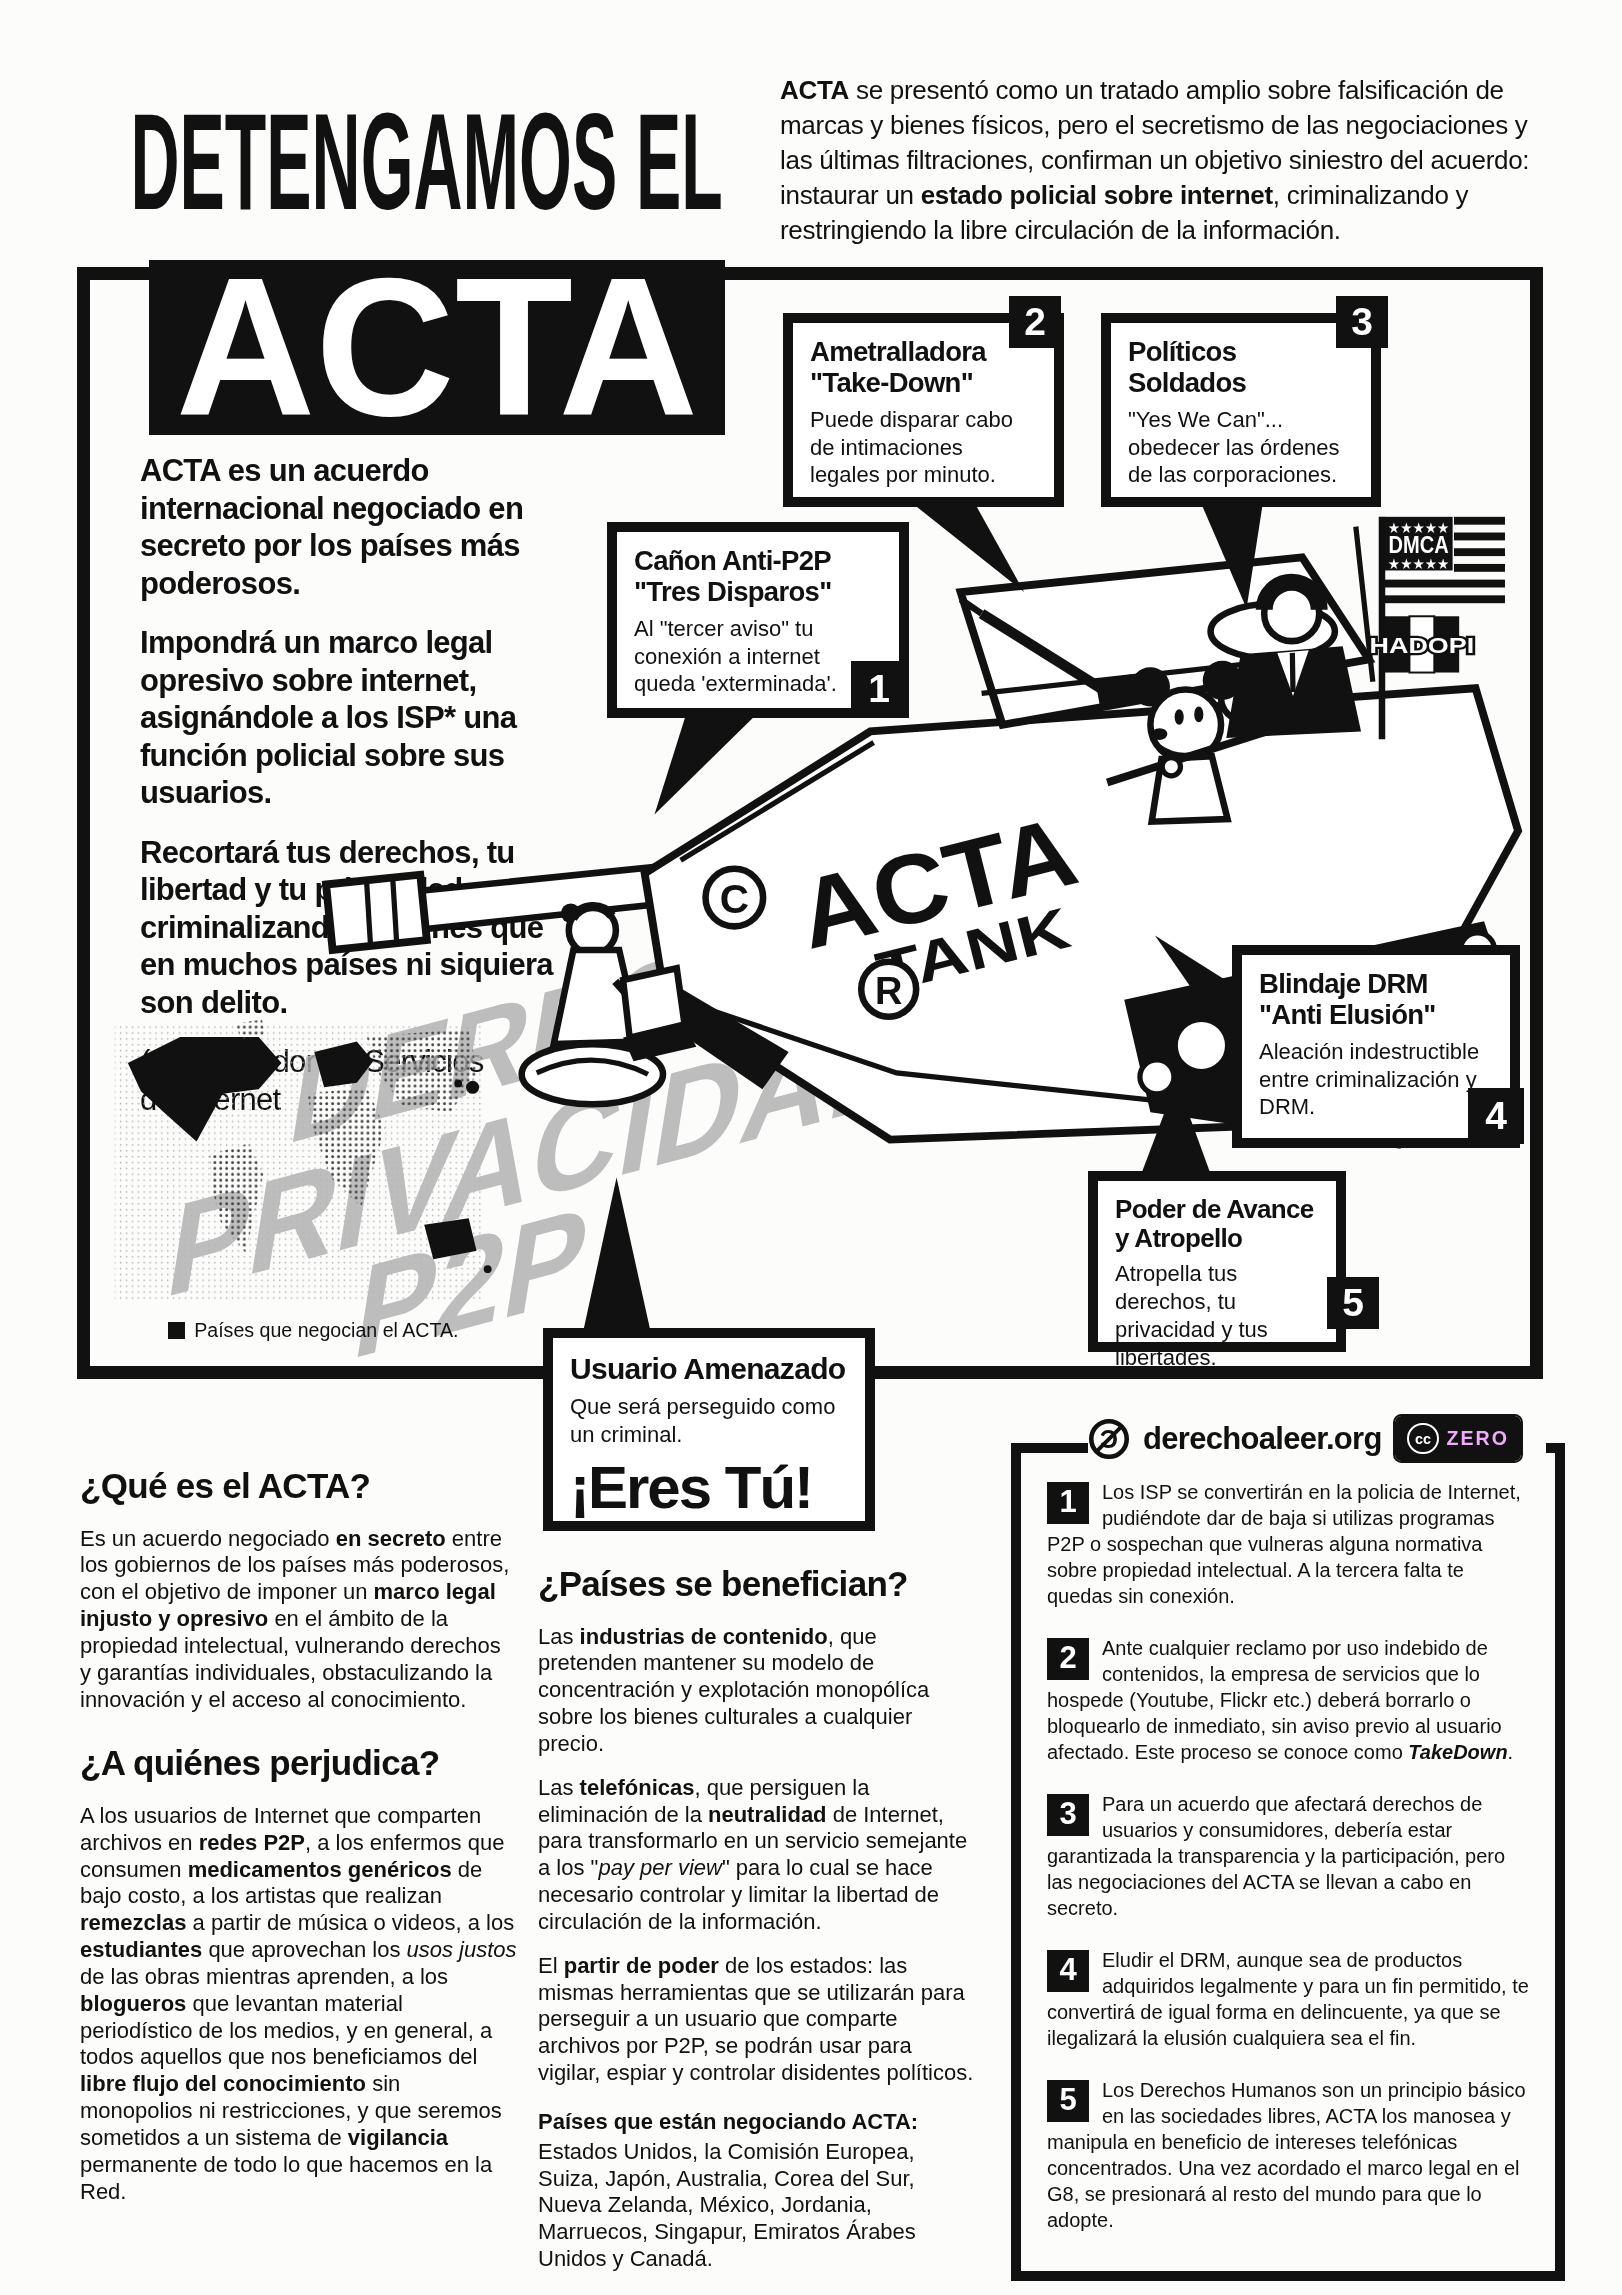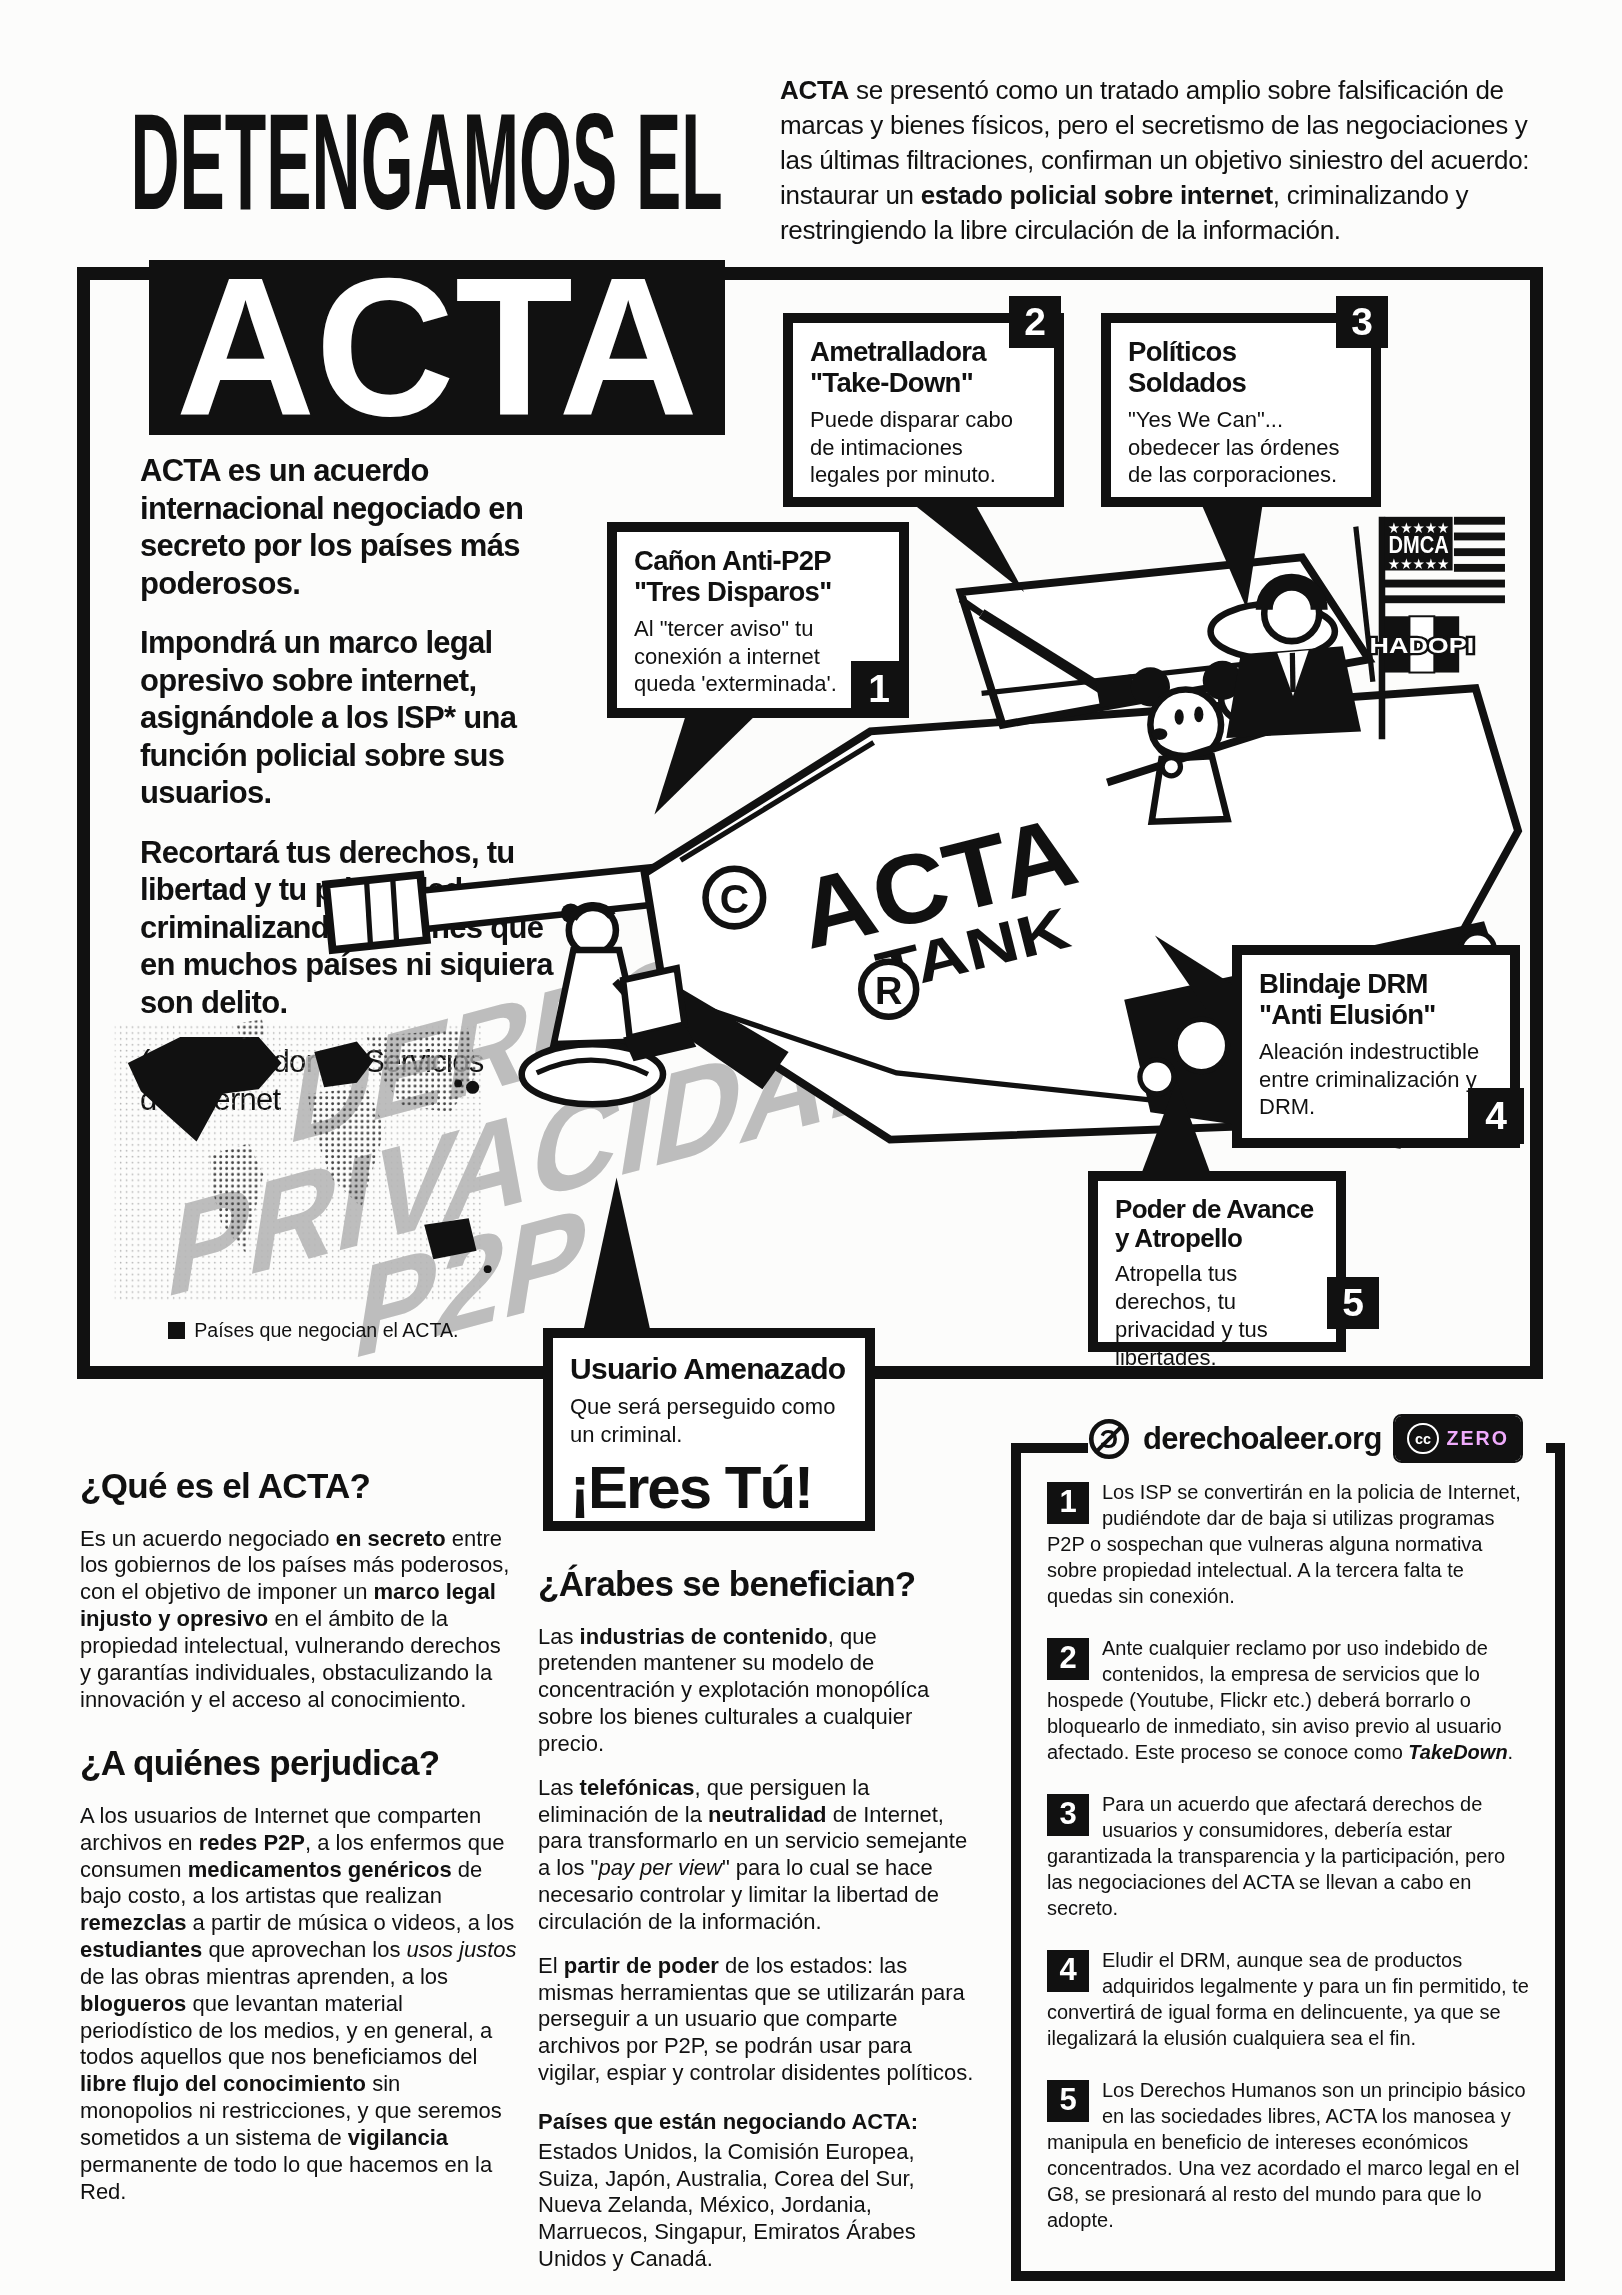--- a/index.html
+++ b/index.html
@@ -280,21 +280,21 @@
   </div>
 
   <div class="col" style="left:80px;top:1466px;width:437px;">
     <h2 class="col-h">¿Qué es el ACTA?</h2>
     <p class="body-t"><span>Es un acuerdo negociado </span><span style="font-weight: bold;">en secreto</span><span> entre los gobiernos de los países más poderosos, con el objetivo de imponer un </span><span style="font-weight: bold;">marco legal injusto y opresivo</span><span> en el ámbito de la propiedad intelectual, vulnerando derechos y garantías individuales, obstaculizando la innovación y el acceso al conocimiento.</span></p>
     <h2 class="col-h" style="margin-top:30px;">¿A quiénes perjudica?</h2>
     <p class="body-t"><span>A los usuarios de Internet que comparten archivos en </span><span style="font-weight: bold;">redes P2P</span><span>, a los enfermos que consumen </span><span style="font-weight: bold;">medicamentos genéricos</span><span> de bajo costo, a los artistas que realizan </span><span style="font-weight: bold;">remezclas</span><span> a partir de música o videos, a los </span><span style="font-weight: bold;">estudiantes</span><span> que aprovechan los </span><span style="font-style: italic;">usos justos</span><span> de las obras mientras aprenden, a los </span><span style="font-weight: bold;">blogueros</span><span> que levantan material periodístico de los medios, y en general, a todos aquellos que nos beneficiamos del </span><span style="font-weight: bold;">libre flujo del conocimiento</span><span> sin monopolios ni restricciones, y que seremos sometidos a un sistema de </span><span style="font-weight: bold;">vigilancia</span><span> permanente de todo lo que hacemos en la Red.</span></p>
   </div>
 
   <div class="col" style="left:538px;top:1564px;width:437px;">
-    <h2 class="col-h">¿Árabes se benefician?</h2>
+    <h2 class="col-h">¿Países se benefician?</h2>
     <p class="body-t"><span>Las </span><span style="font-weight: bold;">industrias de contenido</span><span>, que pretenden mantener su modelo de concentración y explotación monopólíca sobre los bienes culturales a cualquier precio.</span></p>
     <p class="body-t"><span>Las </span><span style="font-weight: bold;">telefónicas</span><span>, que persiguen la eliminación de la </span><span style="font-weight: bold;">neutralidad</span><span> de Internet, para transformarlo en un servicio semejante a los "</span><span style="font-style: italic;">pay per view</span><span>" para lo cual se hace necesario controlar y limitar la libertad de circulación de la información.</span></p>
     <p class="body-t"><span>El </span><span style="font-weight: bold;">partir de poder</span><span> de los estados: las mismas herramientas que se utilizarán para perseguir a un usuario que comparte archivos por P2P, se podrán usar para vigilar, espiar y controlar disidentes políticos.</span></p>
     <h3 class="mini-h">Países que están negociando ACTA:</h3>
     <p class="body-t">Estados Unidos, la Comisión Europea, Suiza, Japón, Australia, Corea del Sur, Nueva Zelanda, México, Jordania, Marruecos, Singapur, Emiratos Árabes Unidos y Canadá.</p>
   </div>
 
   <div class="abs notesbox">
     <div class="note">
       <span class="nbadge">1</span>
@@ -307,18 +307,18 @@
     <div class="note">
       <span class="nbadge">3</span>
       <span><span>Para un acuerdo que afectará derechos de usuarios y consumidores, debería estar garantizada la transparencia y la participación, pero las negociaciones del ACTA se llevan a cabo en secreto.</span></span>
     </div>
     <div class="note">
       <span class="nbadge">4</span>
       <span><span>Eludir el DRM, aunque sea de productos adquiridos legalmente y para un fin permitido, te convertirá de igual forma en delincuente, ya que se ilegalizará la elusión cualquiera sea el fin.</span></span>
     </div>
     <div class="note">
       <span class="nbadge">5</span>
-      <span><span>Los Derechos Humanos son un principio básico en las sociedades libres, ACTA los manosea y manipula en beneficio de intereses económicos concentrados. Una vez acordado el marco legal en el G8, se presionará al resto del mundo para que lo adopte.</span></span>
+      <span><span>Los Derechos Humanos son un principio básico en las sociedades libres, ACTA los manosea y manipula en beneficio de intereses telefónicas concentrados. Una vez acordado el marco legal en el G8, se presionará al resto del mundo para que lo adopte.</span></span>
     </div>
   </div>
 
 </div>
 
 
 </body></html>

